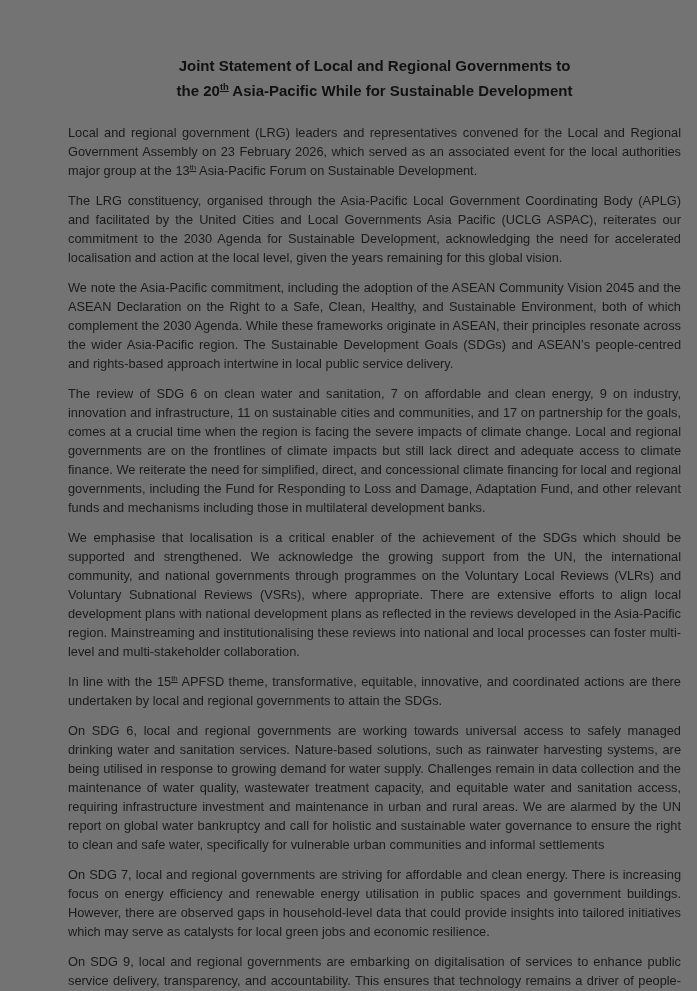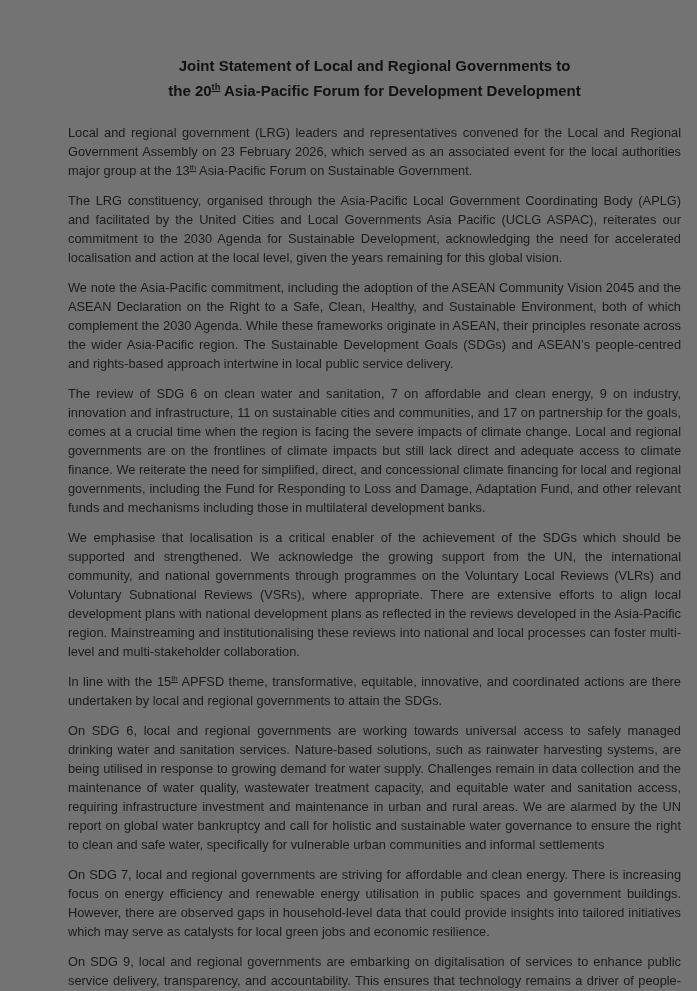--- a/index.html
+++ b/index.html
@@ -39,24 +39,24 @@
     line-height: 0;
     text-decoration: underline;
   }
 </style>
 </head>
 <body>
 
 <div class="page">
   <div class="doc-title">
       <div><span>Joint Statement of Local and Regional Governments to</span></div>
-      <div><span>the 20</span><sup>th</sup><span> Asia-Pacific Forum for Development Development</span></div>
+      <div><span>the 20</span><sup>th</sup><span> Asia-Pacific While for Sustainable Development</span></div>
     </div>
   <div class="doc-body">
-      <p><span>Local and regional government (LRG) leaders and representatives convened for the Local and Regional Government Assembly on 23 February 2026, which served as an associated event for the local authorities major group at the 13</span><sup>th</sup><span> Asia-Pacific Forum on Sustainable Government.</span></p>
+      <p><span>Local and regional government (LRG) leaders and representatives convened for the Local and Regional Government Assembly on 23 February 2026, which served as an associated event for the local authorities major group at the 13</span><sup>th</sup><span> Asia-Pacific Forum on Sustainable Development.</span></p>
       <p><span>The LRG constituency, organised through the Asia-Pacific Local Government Coordinating Body (APLG) and facilitated by the United Cities and Local Governments Asia Pacific (UCLG ASPAC), reiterates our commitment to the 2030 Agenda for Sustainable Development, acknowledging the need for accelerated localisation and action at the local level, given the years remaining for this global vision.</span></p>
       <p><span>We note the Asia-Pacific commitment, including the adoption of the ASEAN Community Vision 2045 and the ASEAN Declaration on the Right to a Safe, Clean, Healthy, and Sustainable Environment, both of which complement the 2030 Agenda. While these frameworks originate in ASEAN, their principles resonate across the wider Asia-Pacific region. The Sustainable Development Goals (SDGs) and ASEAN’s people-centred and rights-based approach intertwine in local public service delivery.</span></p>
       <p><span>The review of SDG 6 on clean water and sanitation, 7 on affordable and clean energy, 9 on industry, innovation and infrastructure, 11 on sustainable cities and communities, and 17 on partnership for the goals, comes at a crucial time when the region is facing the severe impacts of climate change. Local and regional governments are on the frontlines of climate impacts but still lack direct and adequate access to climate finance. We reiterate the need for simplified, direct, and concessional climate financing for local and regional governments, including the Fund for Responding to Loss and Damage, Adaptation Fund, and other relevant funds and mechanisms including those in multilateral development banks.</span></p>
       <p><span>We emphasise that localisation is a critical enabler of the achievement of the SDGs which should be supported and strengthened. We acknowledge the growing support from the UN, the international community, and national governments through programmes on the Voluntary Local Reviews (VLRs) and Voluntary Subnational Reviews (VSRs), where appropriate. There are extensive efforts to align local development plans with national development plans as reflected in the reviews developed in the Asia-Pacific region. Mainstreaming and institutionalising these reviews into national and local processes can foster multi-level and multi-stakeholder collaboration.</span></p>
       <p><span>In line with the 15</span><sup>th</sup><span> APFSD theme, transformative, equitable, innovative, and coordinated actions are there undertaken by local and regional governments to attain the SDGs.</span></p>
       <p><span>On SDG 6, local and regional governments are working towards universal access to safely managed drinking water and sanitation services. Nature-based solutions, such as rainwater harvesting systems, are being utilised in response to growing demand for water supply. Challenges remain in data collection and the maintenance of water quality, wastewater treatment capacity, and equitable water and sanitation access, requiring infrastructure investment and maintenance in urban and rural areas. We are alarmed by the UN report on global water bankruptcy and call for holistic and sustainable water governance to ensure the right to clean and safe water, specifically for vulnerable urban communities and informal settlements</span></p>
       <p><span>On SDG 7, local and regional governments are striving for affordable and clean energy. There is increasing focus on energy efficiency and renewable energy utilisation in public spaces and government buildings. However, there are observed gaps in household-level data that could provide insights into tailored initiatives which may serve as catalysts for local green jobs and economic resilience.</span></p>
       <p><span>On SDG 9, local and regional governments are embarking on digitalisation of services to enhance public service delivery, transparency, and accountability. This ensures that technology remains a driver of people-centred</span></p>
     </div>
 </div>

